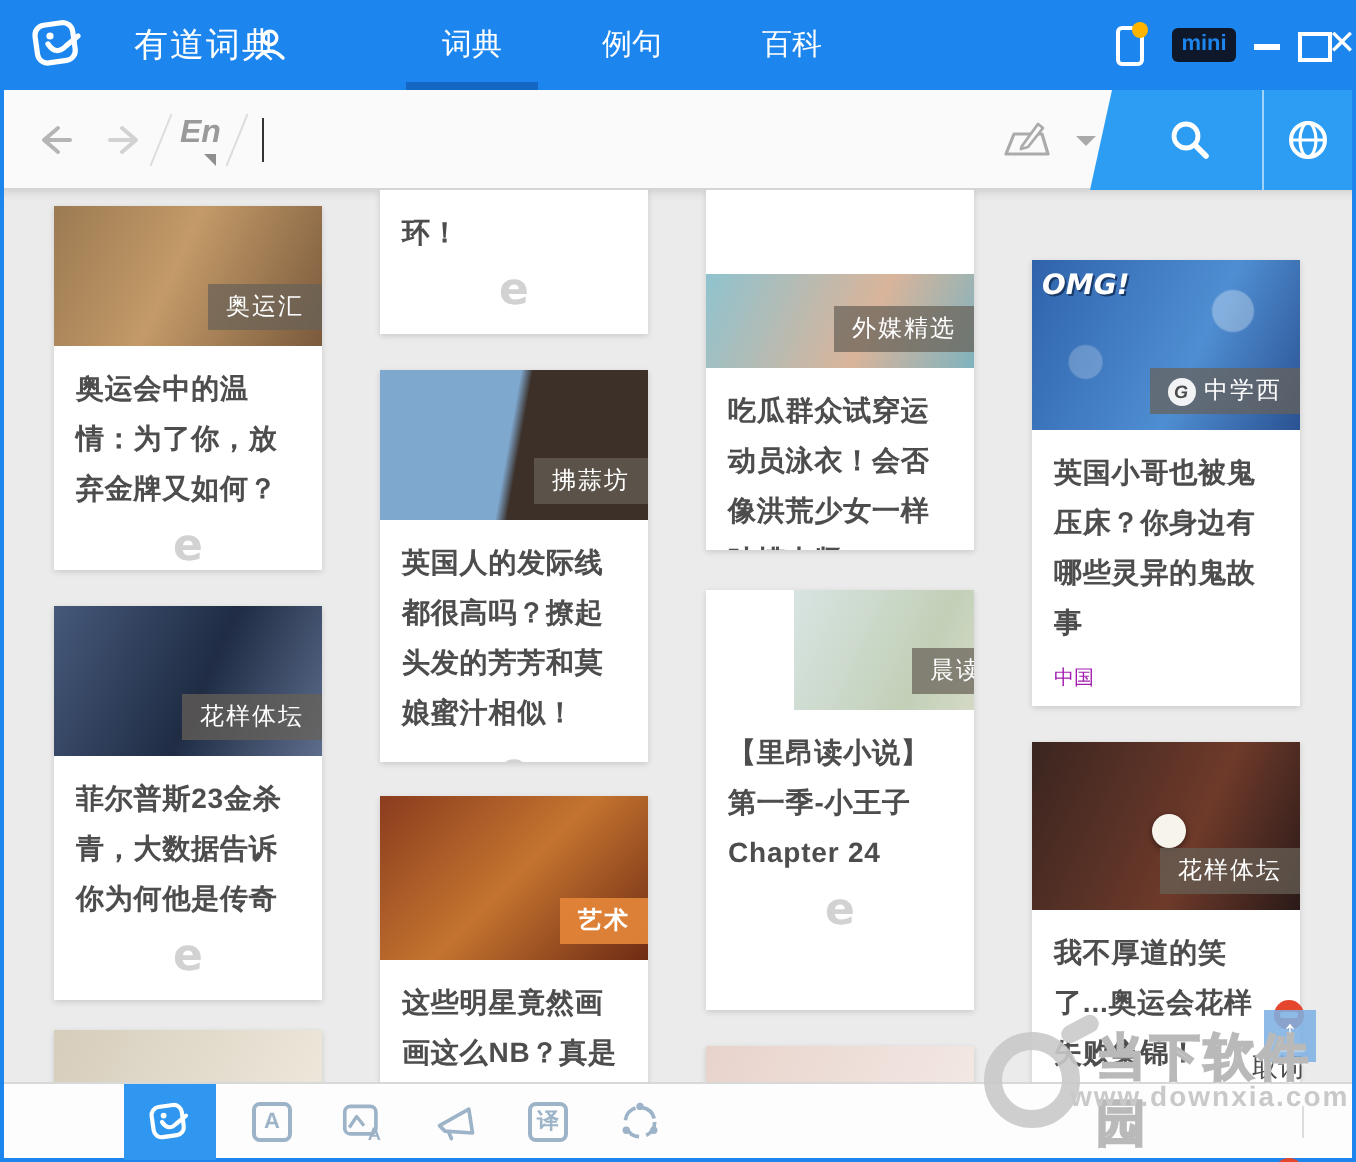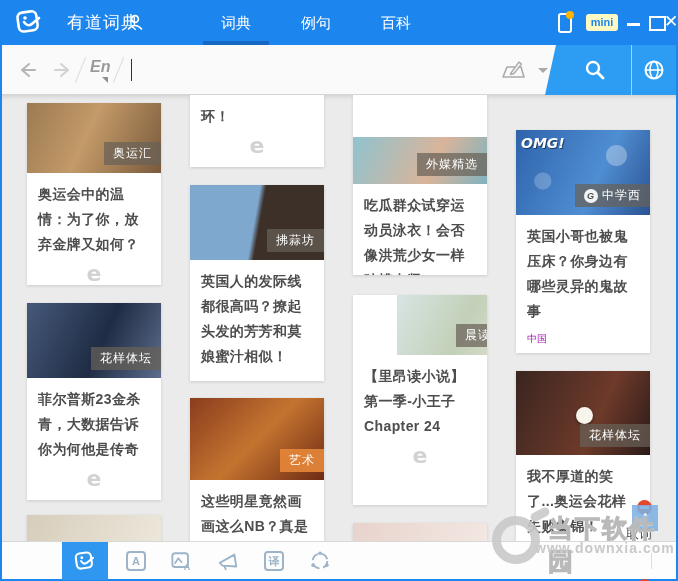--- a/index.html
+++ b/index.html
@@ -12,21 +12,21 @@
   
   .titlebar { height:45px; background:#1d86ee; position:relative; flex:none; }
   .logo { position:absolute; left:12px; top:7px; width:30px; height:30px; }
   .app-name { position:absolute; left:48px; top:0; line-height:45px; color:#fff; font-size:17px; letter-spacing:1px;margin-left:17px; }
   .person-icon { position:absolute; left:124px; top:13px; width:18px; height:18px; }
   .tabs { position:absolute; left:194px; top:0; height:28px; display:flex; }
   .tab { width:80px; height:45px; line-height:45px; text-align:center; color:#fff; font-size:15px; position:relative; cursor:default; }
   .tab.active::after { content:""; position:absolute; left:7px; right:7px; bottom:0; height:4px; background:#1467c2; }
   .phone-icon { position:absolute; left:556px; top:13px; width:14px; height:20px; border:2px solid #fff; border-radius:3px; }
   .phone-dot { position:absolute; right:-4px; top:-4px; width:8px; height:8px; border-radius:50%; background:#ffb400; }
-  .mini-btn { position:absolute; left:584px; top:14px; width:32px; height:17px; background:#fef9c3; border-radius:3px;
+  .mini-btn { position:absolute; left:584px; top:14px; width:32px; height:17px; background:#0f172a; border-radius:3px;
               color:#1d86ee; font-size:11px; font-weight:bold; text-align:center; line-height:17px; }
   .win-btn { position:absolute; top:12px; width:18px; height:20px; color:#fff; text-align:center; }
   .btn-min { left:622px; } .btn-min::after { content:""; display:inline-block; width:13px; height:3px; background:#fff; margin-top:9px; }
   .btn-max { left:646px; } .btn-max::after { content:""; display:inline-block; width:13px; height:11px; border:2px solid #fff; margin-top:4px; }
   .btn-close { left:660px; font-size:17px; line-height:20px; font-weight:bold; }
 
   
   .searchbar { height:50px; background:#fafafa; border-bottom:1px solid #d5d5d5; position:relative; flex:none; }
   .nav-arrow { position:absolute; top:15px; width:20px; height:20px; }
   .arr-back { left:16px; } .arr-fwd { left:50px; }
@@ -48,21 +48,21 @@
   .globe-btn svg { position:absolute; left:11px; top:14px; }
 
   
   .feed { height:446px; flex:none; background:#ebebeb; overflow:hidden; display:flex; padding-left:25px; gap:29px;
           box-shadow:inset 0 6px 6px -6px rgba(0,0,0,0.18); position:relative; }
   .col { width:134px; flex:none; display:flex; flex-direction:column; }
   .card { background:#fff; box-shadow:0 1px 3px rgba(0,0,0,0.14); position:relative; overflow:hidden; flex:none; }
   .card-img { position:relative; width:100%; }
   .tag { position:absolute; right:0; bottom:8px; background:rgba(104,97,87,0.72); color:#fff; font-size:12px;
          padding:3px 9px; letter-spacing:1px; display:flex; align-items:center; gap:4px; }
-  .tag-art { background:rgba(228,134,58,0.92); }
+  .tag-art { background:rgba(228,134,58,0.92);font-weight:bold; }
   .g-badge { width:14px; height:14px; border-radius:50%; background:rgba(255,255,255,0.92); color:#4a4a4a;
              font-size:9px; font-weight:bold; text-align:center; line-height:14px; font-style:italic; }
   .card-title { padding:9px 11px 0; font-size:14px; line-height:25px; color:#4d4d4d; font-weight:600; letter-spacing:0.4px; }
   .card-sub { padding:8px 11px 0; font-size:10px; color:#a21caf;font-family:Liberation Serif, serif; }
   .brand-e { text-align:center; color:#d2d2d2; font-size:22px; font-weight:bold; margin-top:6px; line-height:22px;
              font-family:"DejaVu Sans",sans-serif; }
   .omg { position:absolute; top:5px; left:5px; color:#fff; font-style:italic; font-weight:bold; font-size:14px;
          text-shadow:1px 1px 0 #1a3a6a; font-family:"DejaVu Sans",sans-serif; }
   .ball { position:absolute; top:36px; left:60px; width:17px; height:17px; border-radius:50%; background:#f7f4ec;
           box-shadow:0 1px 3px rgba(0,0,0,0.5); }

